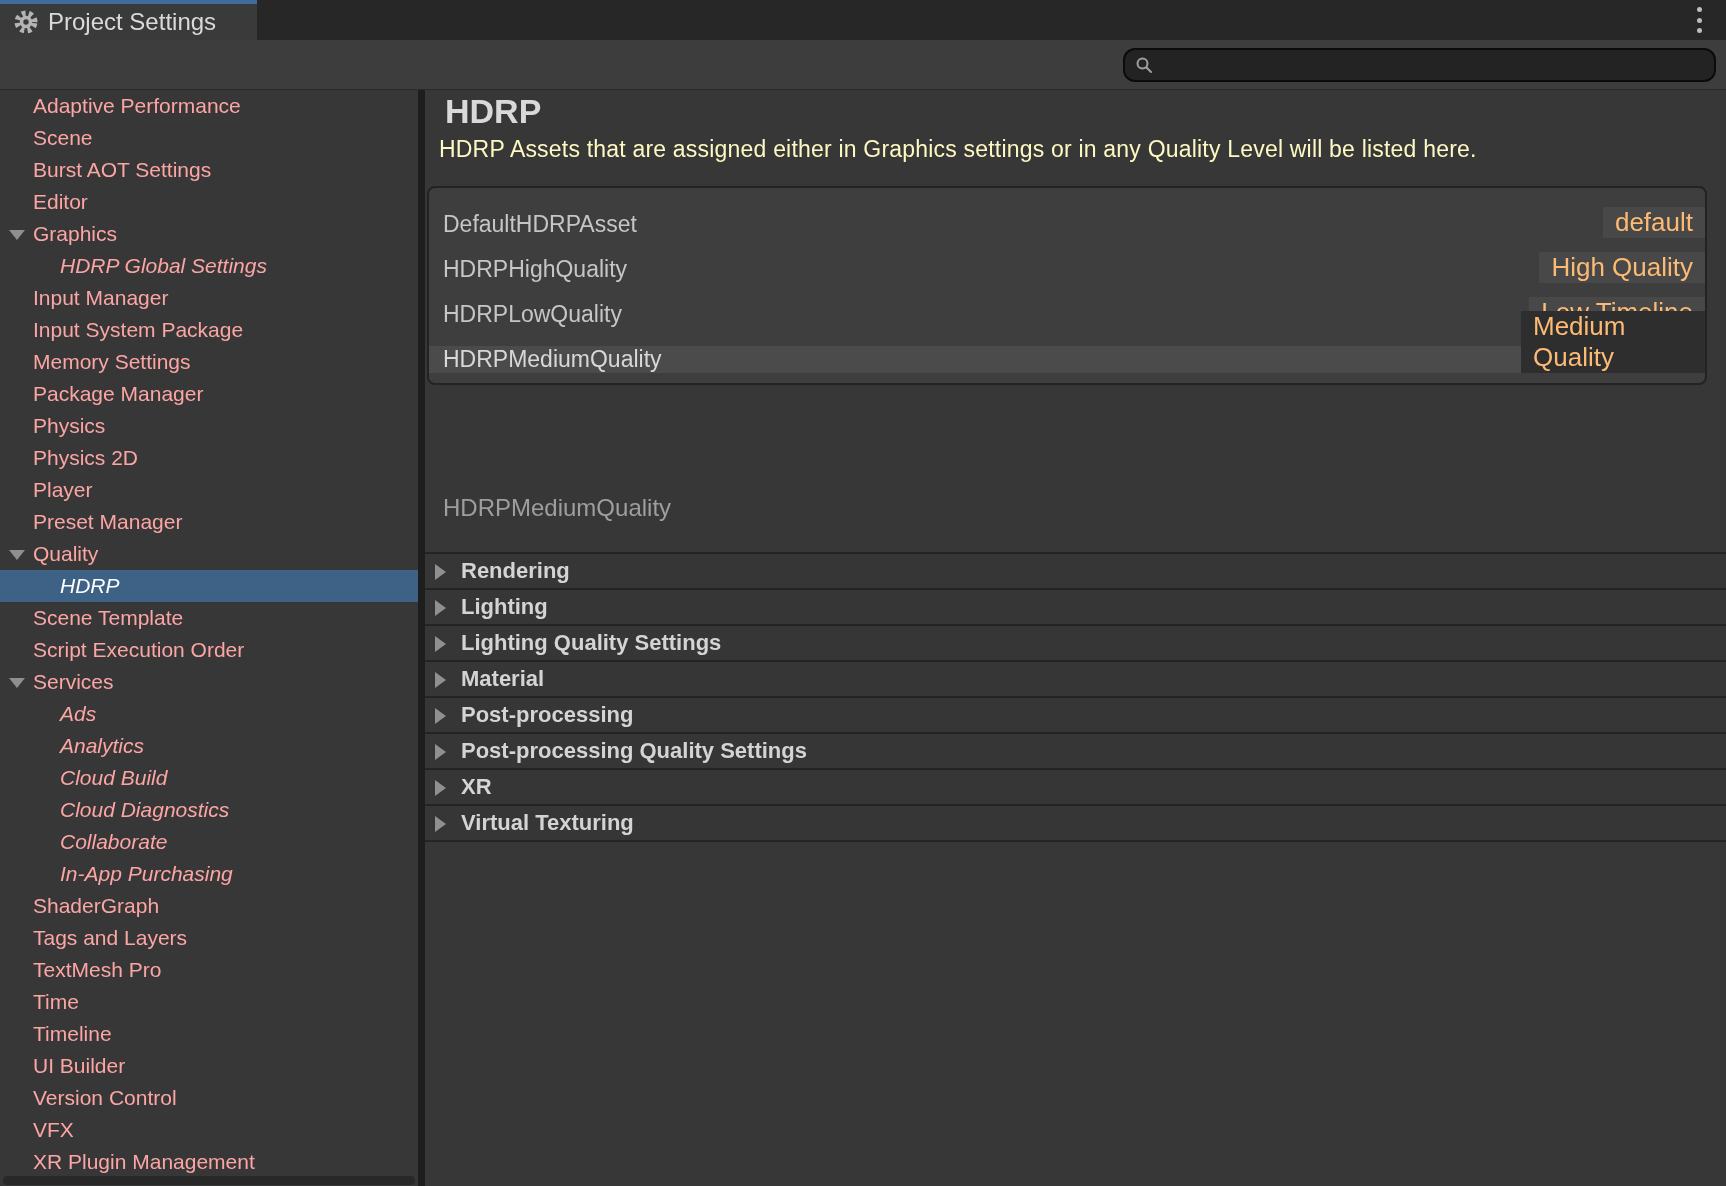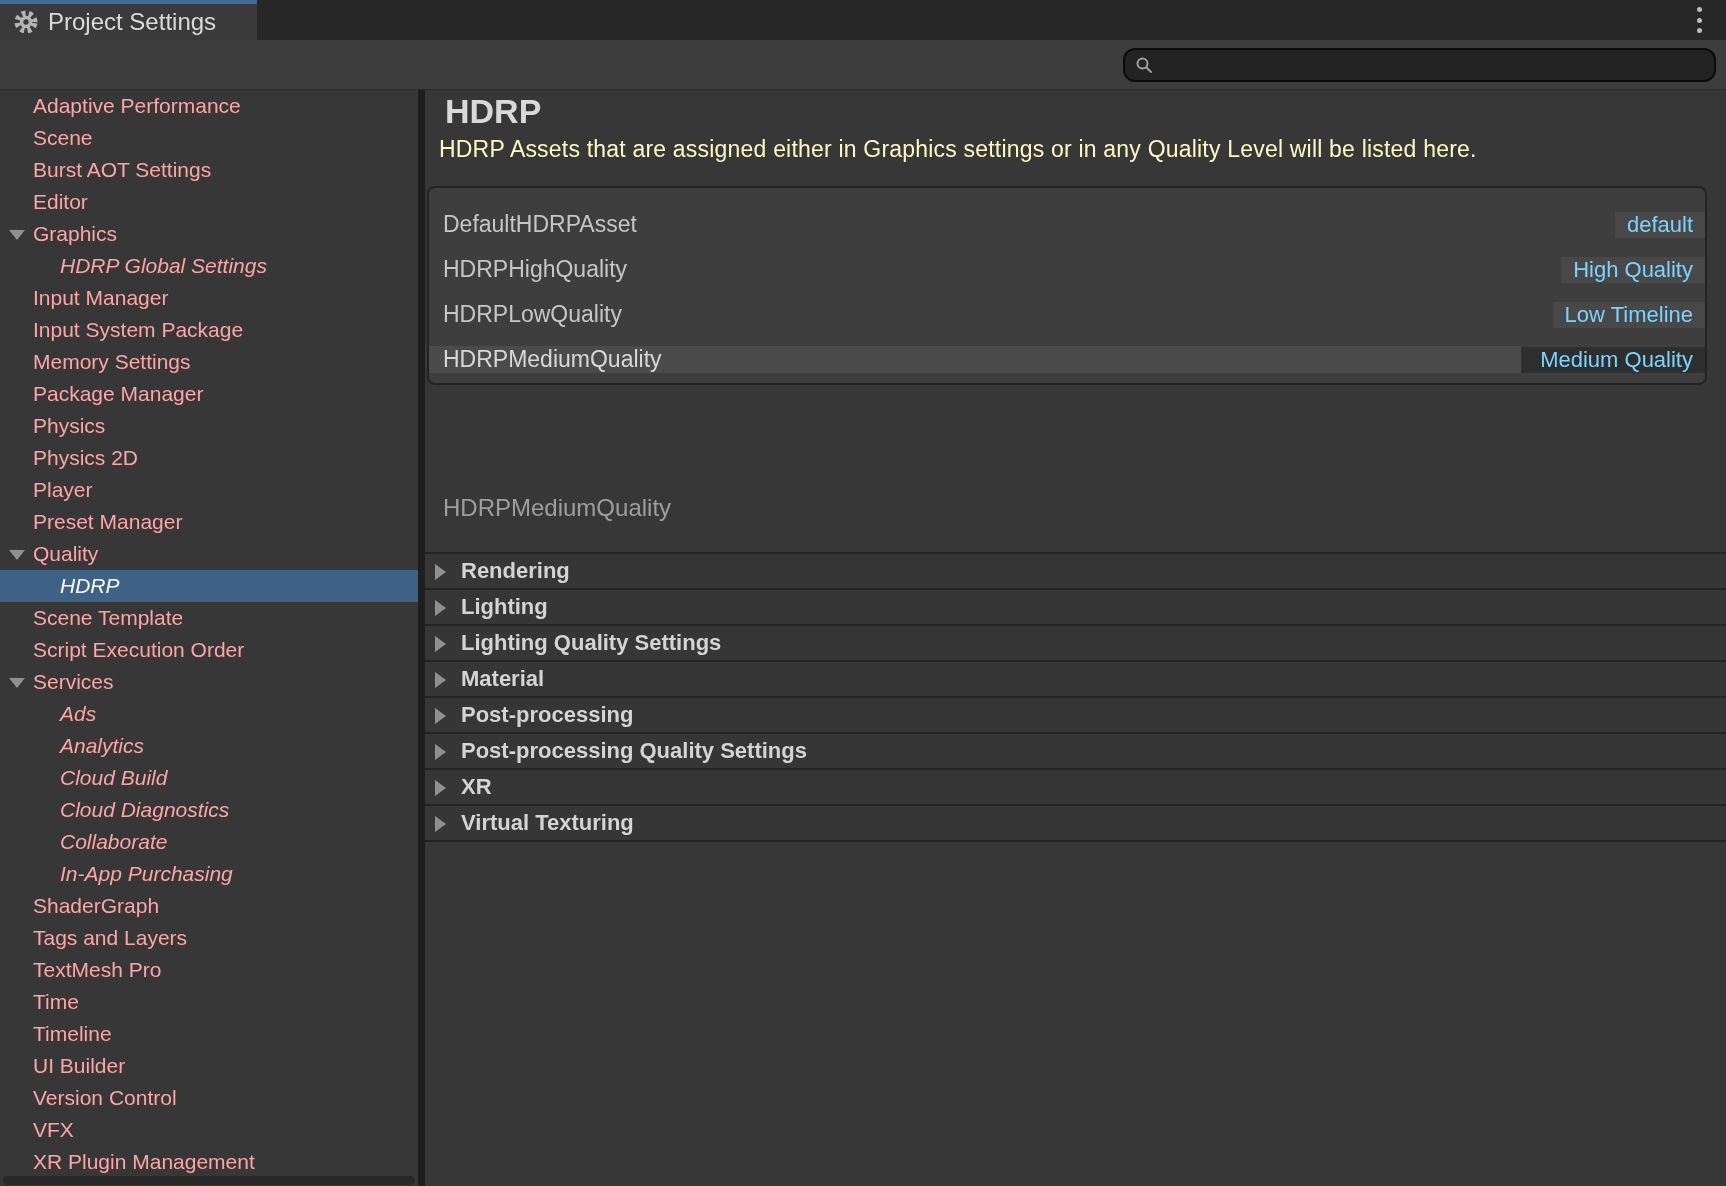--- a/index.html
+++ b/index.html
@@ -50,21 +50,21 @@
   .hscroll{position:absolute;left:3px;bottom:1px;width:412px;height:9px;background:#282828;border-radius:5px;}
 
   
   .page-title{position:absolute;left:20px;top:2px;font-size:34px;font-weight:bold;color:#d9d9d9;}
   .page-desc{position:absolute;left:14px;top:46px;font-size:23px;color:#fef9c3;letter-spacing:.2px;}
   .asset-box{position:absolute;left:2px;top:96px;width:1280px;height:199px;
     background:#3e3e3e;border:2px solid #232323;border-radius:8px;overflow:hidden;padding-top:5px;}
   .asset-row{position:relative;height:45px;display:flex;align-items:flex-end;font-size:23px;color:#c6c6c6;}
   .asset-name{flex:1;display:flex;align-items:center;padding-left:14px;}
   .asset-badge{display:flex;align-items:center;justify-content:flex-end;
-    background:#484848;padding:0 12px;color:#7dd3fc;font-size:22px;}
+    background:#484848;padding:0 12px;color:#fdba74;font-size:26px;}
   .asset-row.selected .asset-name{background:#4b4b4b;color:#d8d8d8;}
   .asset-row.selected .asset-badge{background:#2e2e2e;width:184px;}
   .section-title{position:absolute;left:18px;top:404px;font-size:24px;color:#9e9e9e;}
   .foldouts{position:absolute;left:0;top:438px;width:100%;border-top:2px solid #242424;margin-top:24px;}
   .foldout-row{position:relative;height:36px;background:#363636;border-bottom:2px solid #242424;
     display:flex;align-items:center;cursor:default;}
   .tri-right{position:absolute;left:10px;top:10px;width:0;height:0;
     border-top:8px solid transparent;border-bottom:8px solid transparent;border-left:11px solid #909090;}
   .foldout-label{margin-left:36px;font-size:22px;font-weight:bold;color:#d4d4d4;}
 </style>

